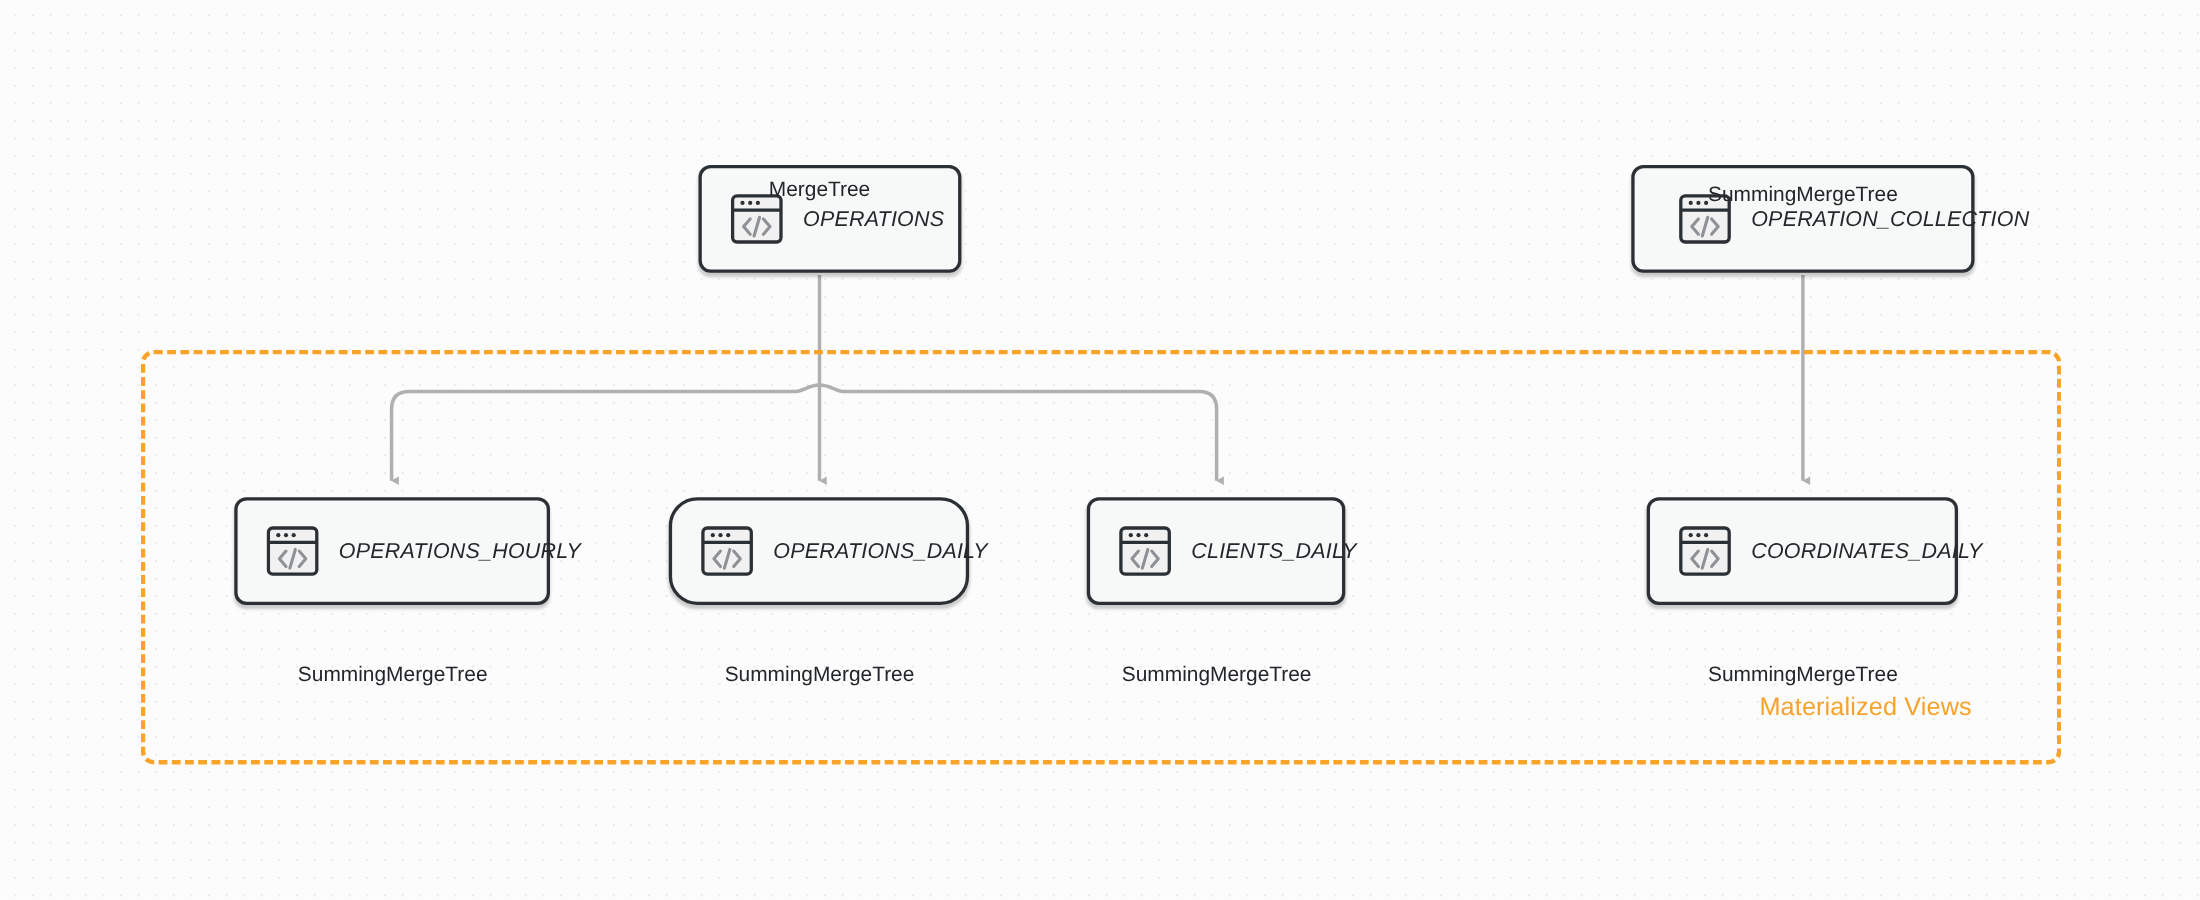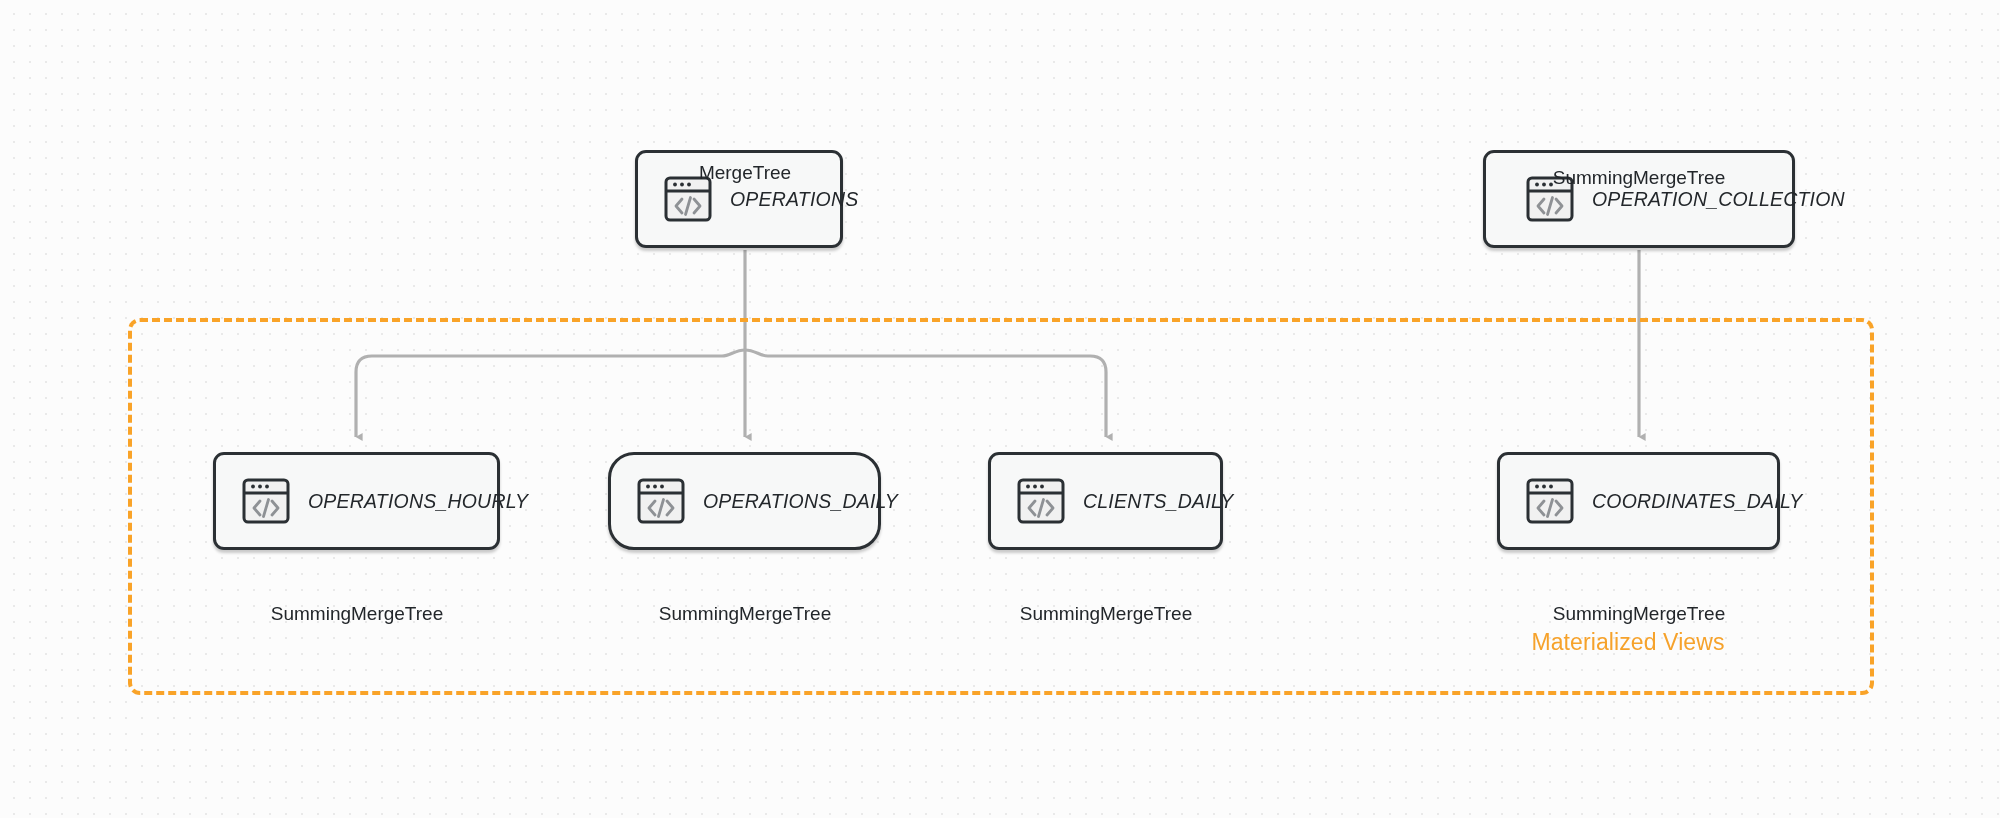--- a/index.html
+++ b/index.html
@@ -99,23 +99,23 @@
     <path d="M745,350 C735,350 730,356 722,356 L372,356 Q356,356 356,372 L356,437" fill="none" stroke="#b0b0b0" stroke-width="3.2" marker-end="url(#arrowhead)"></path>
 
     <path d="M745,350 L745,437" fill="none" stroke="#b0b0b0" stroke-width="3.2" marker-end="url(#arrowhead)"></path>
 
     <path d="M745,350 C755,350 760,356 768,356 L1090,356 Q1106,356 1106,372 L1106,437" fill="none" stroke="#b0b0b0" stroke-width="3.2" marker-end="url(#arrowhead)"></path>
 
     <path d="M1639,250 L1639,437" fill="none" stroke="#b0b0b0" stroke-width="3.2" marker-end="url(#arrowhead)"></path>
   </svg>
 
   <div class="group-frame" style="left:128px; top:318px; width:1746px; height:377px;"></div>
-  <div class="group-caption" style="left:1628px; top:629px; transform:translateX(-50%);">Materialized Views</div>
-
-  <div class="node" style="left:635px; top:150px; width:208px; height:98px;">
+  <div class="group-caption" style="left:1696px; top:629px; transform:translateX(-50%);">Materialized Views</div>
+
+  <div class="node" style="left:635px; top:150px; width:239px; height:98px;">
     <span class="node-icon">
       <svg viewBox="0 0 48 46" xmlns="http://www.w3.org/2000/svg">
         <rect x="2" y="2" width="44" height="42" rx="4" ry="4" fill="#f1f1f1" stroke="#2b3034" stroke-width="3"></rect>
         <line x1="2" y1="15" x2="46" y2="15" stroke="#2b3034" stroke-width="3"></line>
         <circle cx="11" cy="8.5" r="1.9" fill="#2b3034"></circle>
         <circle cx="18" cy="8.5" r="1.9" fill="#2b3034"></circle>
         <circle cx="25" cy="8.5" r="1.9" fill="#2b3034"></circle>
         <path d="M18 23 L12 30 L18 37" fill="none" stroke="#8e9195" stroke-width="2.8" stroke-linecap="round" stroke-linejoin="round"></path>
         <path d="M30 23 L36 30 L30 37" fill="none" stroke="#8e9195" stroke-width="2.8" stroke-linecap="round" stroke-linejoin="round"></path>
         <line x1="26.5" y1="21.5" x2="21.5" y2="38.5" stroke="#8e9195" stroke-width="2.8" stroke-linecap="round"></line>

